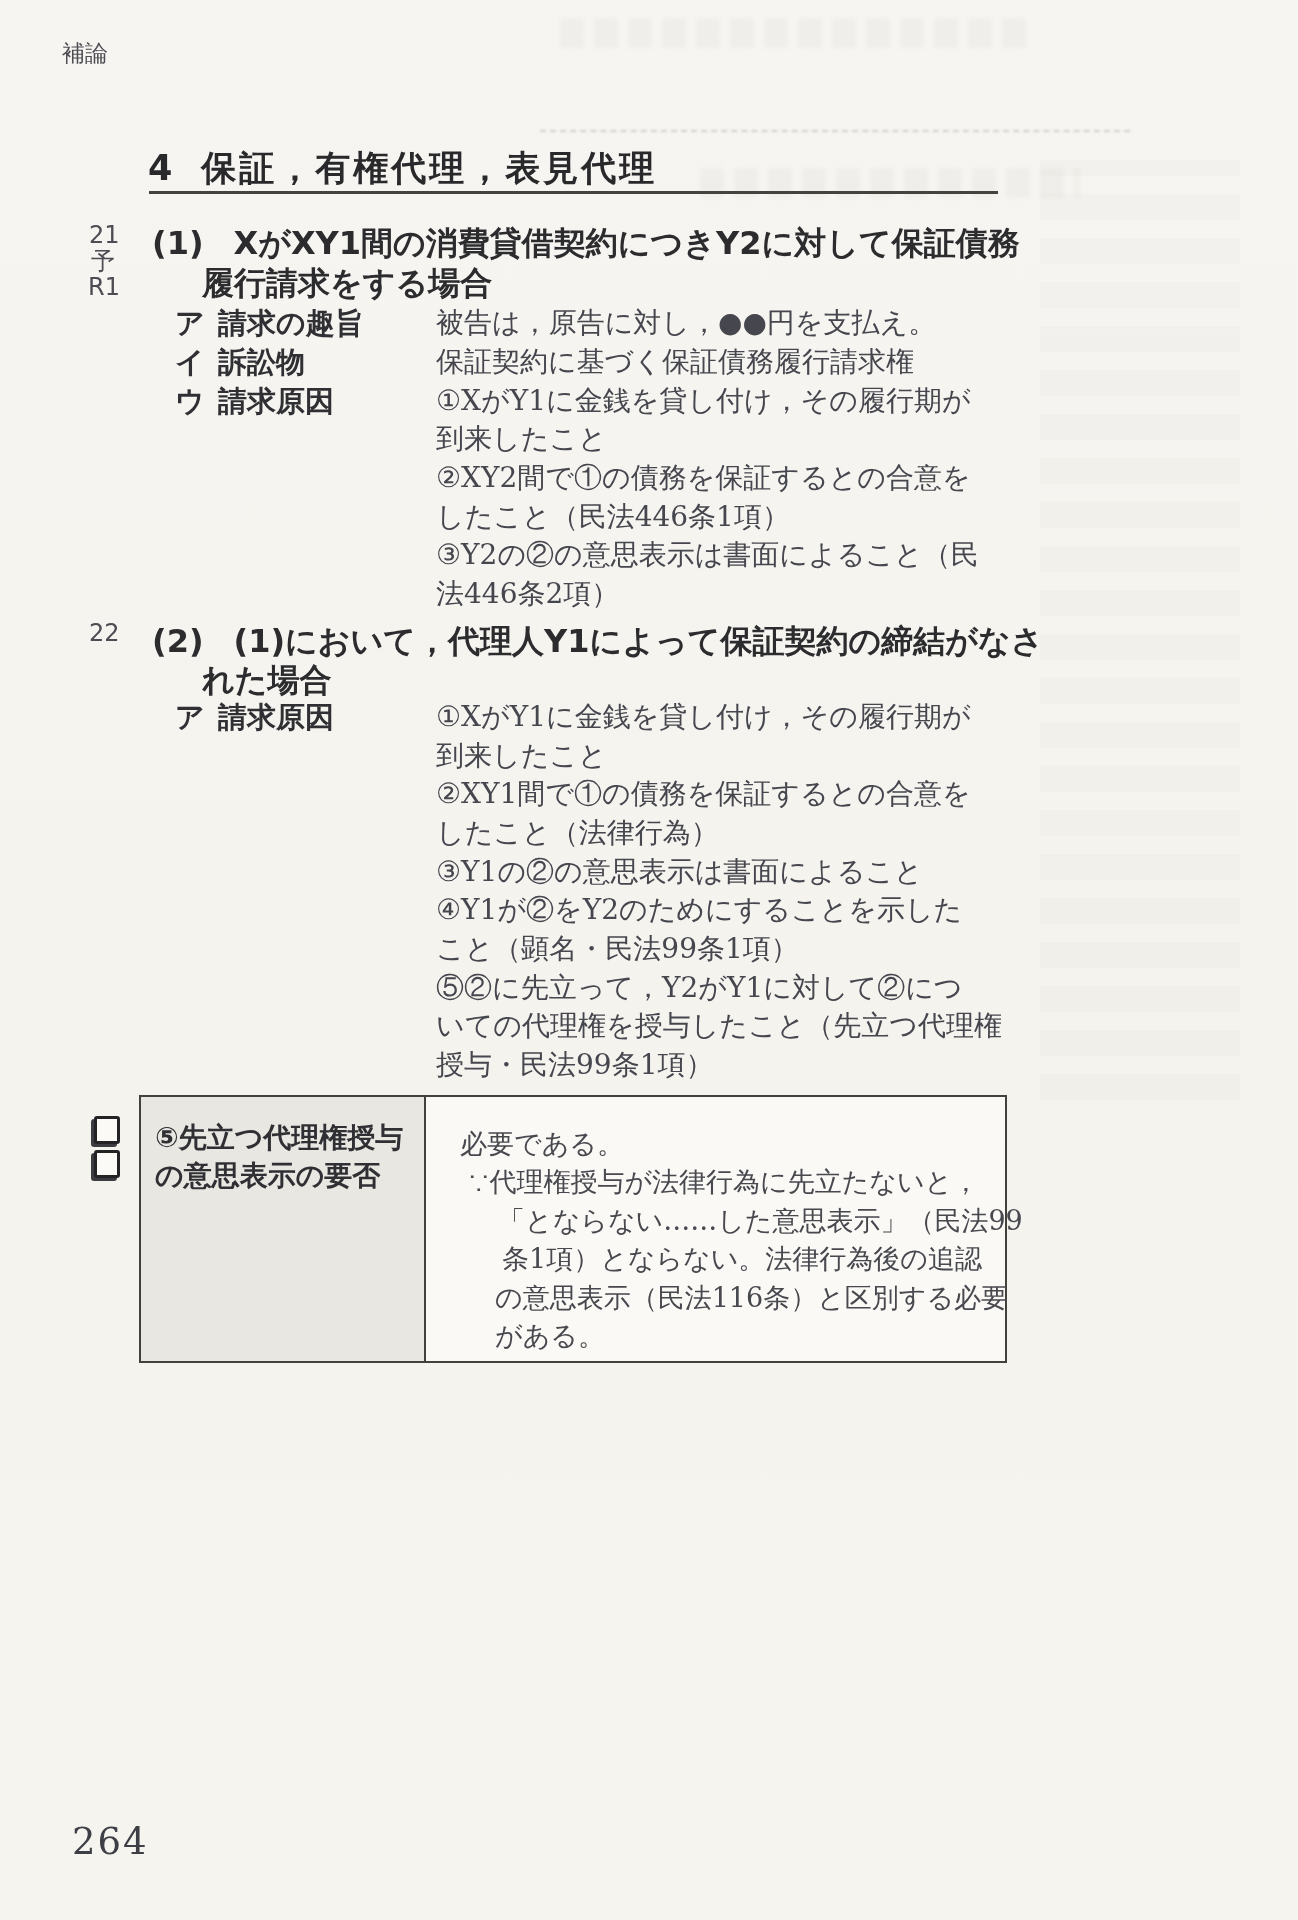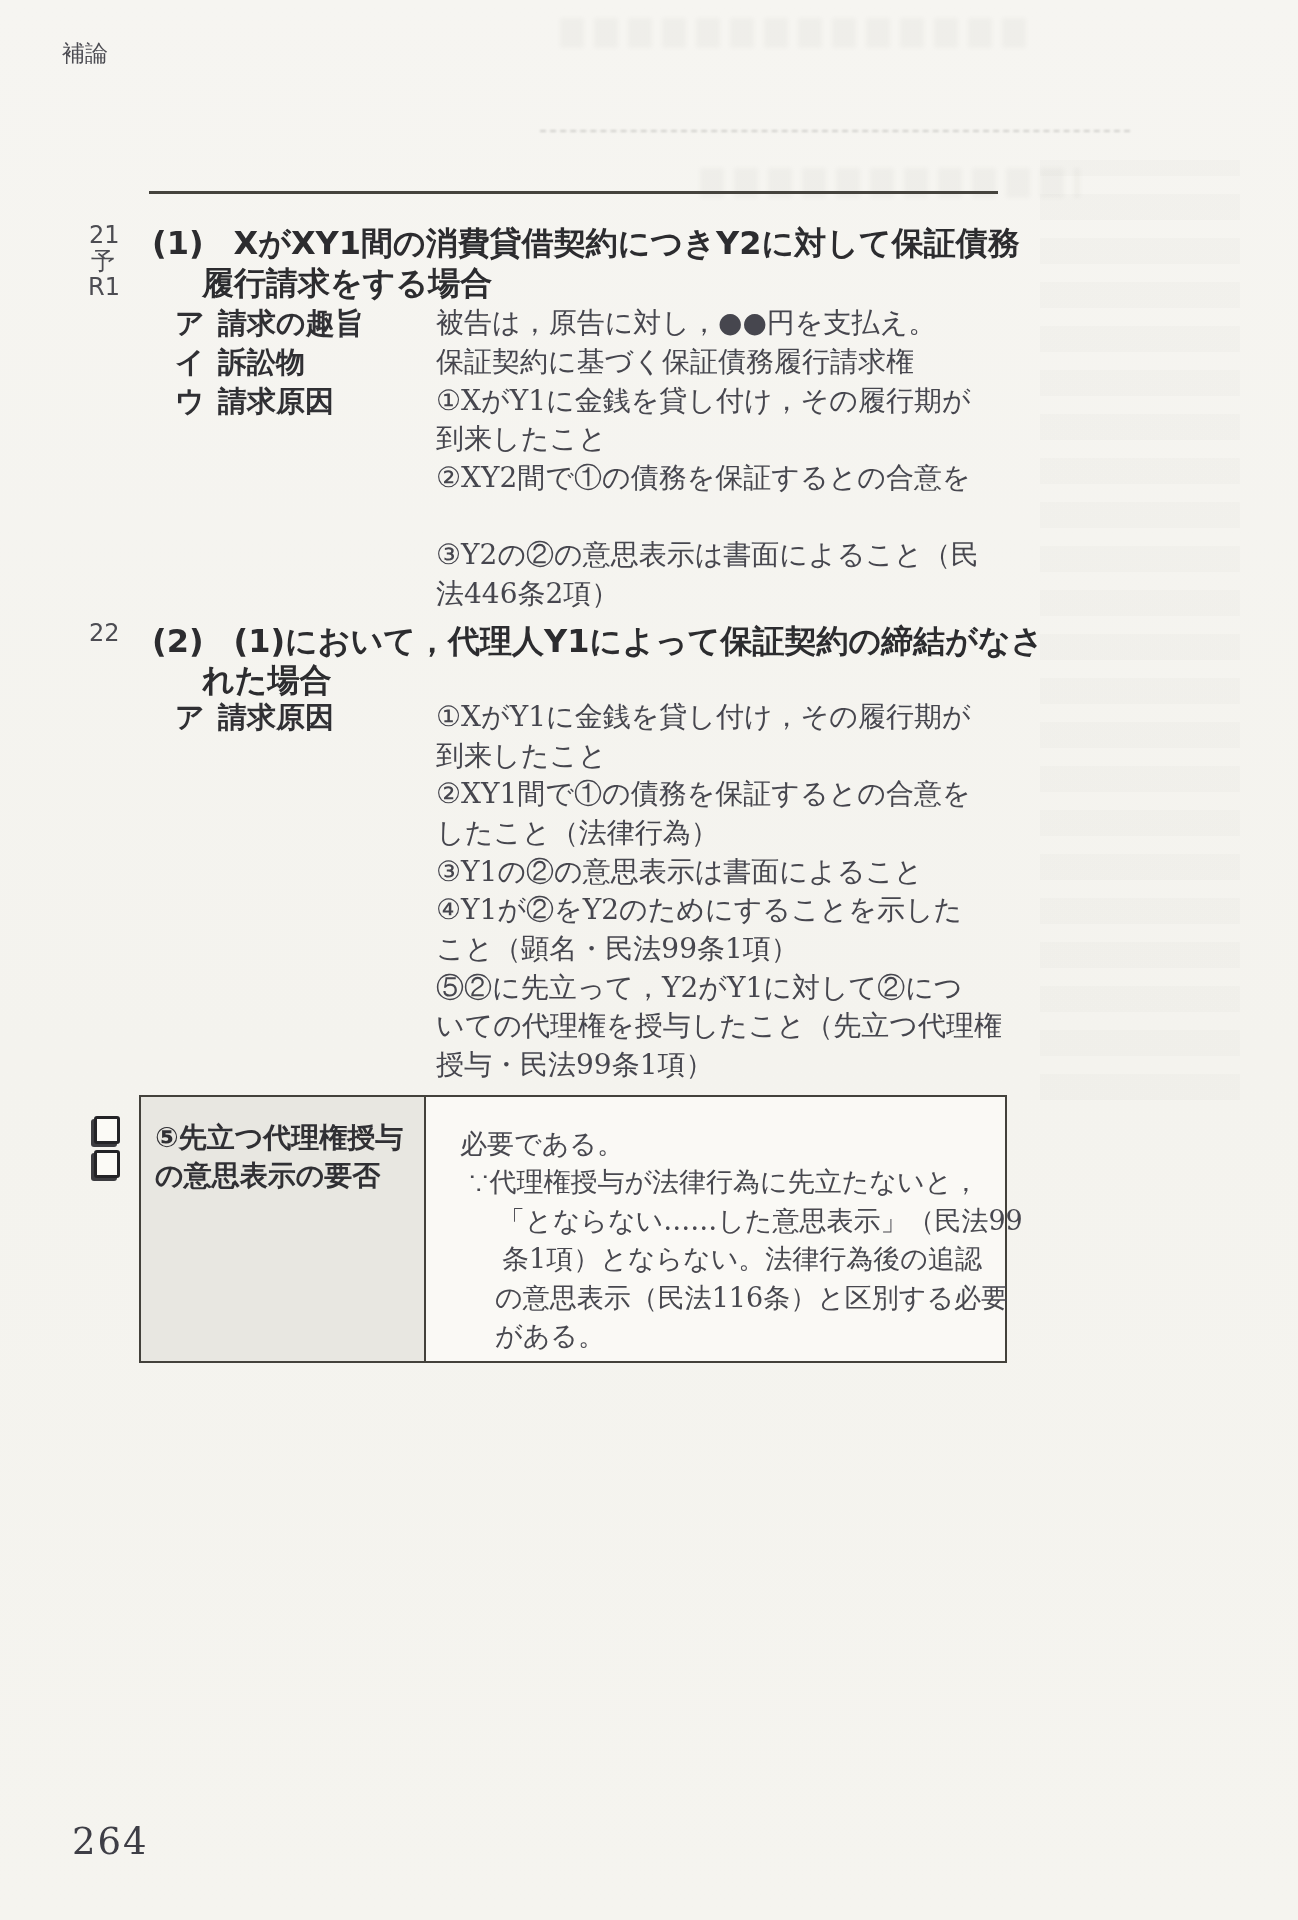--- a/index.html
+++ b/index.html
@@ -45,20 +45,23 @@
 
 <div class="page">
 
   <div class="ghost ghost-smudge" style="left:560px;top:18px;width:470px;height:30px;"></div>
   <div class="ghost-dash" style="left:540px;top:130px;width:590px;"></div>
   <div class="ghost ghost-smudge" style="left:700px;top:168px;width:380px;height:30px;"></div>
   <div class="ghost-col" style="left:1040px;top:160px;width:200px;height:940px;position:absolute;pointer-events:none;"></div>
 
   <div class="t gm" style="left:62px;top:38px;font-size:23px;">補論</div>
 
+  <div class="t g title" style="left:148px;top:148px;">
+    <span>4</span><span class="tgap"></span><span>保証，有権代理，表見代理</span>
+  </div>
   <div class="underline" style="left:149px;top:191px;width:849px;height:3px;"></div>
 
   <div class="t gm margin-num" style="left:89px;top:222px;">21</div>
   <div class="t gm margin-num" style="left:91px;top:248px;">予</div>
   <div class="t gm margin-num" style="left:88px;top:274px;">R1</div>
   <div class="t gm margin-num" style="left:89px;top:620px;">22</div>
 
   <div class="t g h" style="left:152px;top:224px;">
     <span>(1)</span><span class="hgap"></span><span>XがXY1間の消費貸借契約につきY2に対して保証債務</span>
   </div>
@@ -70,20 +73,21 @@
 
   <div class="t g lbl" style="left:175px;top:345px;">イ</div>
   <div class="t g lbl" style="left:218px;top:345px;">訴訟物</div>
   <div class="t m b" style="left:436px;top:345px;">保証契約に基づく保証債務履行請求権</div>
 
   <div class="t g lbl" style="left:175px;top:384px;">ウ</div>
   <div class="t g lbl" style="left:218px;top:384px;">請求原因</div>
   <div class="t m b" style="left:436px;top:384px;">①XがY1に金銭を貸し付け，その履行期が</div>
   <div class="t m b" style="left:436px;top:422px;">到来したこと</div>
   <div class="t m b" style="left:436px;top:461px;">②XY2間で①の債務を保証するとの合意を</div>
+  <div class="t m b" style="left:436px;top:500px;">したこと（民法446条1項）</div>
   <div class="t m b" style="left:436px;top:538px;">③Y2の②の意思表示は書面によること（民</div>
   <div class="t m b" style="left:436px;top:577px;">法446条2項）</div>
 
   <div class="t g h" style="left:152px;top:622px;">
     <span>(2)</span><span class="hgap"></span><span>(1)において，代理人Y1によって保証契約の締結がなさ</span>
   </div>
   <div class="t g h" style="left:202px;top:661px;">れた場合</div>
 
   <div class="t g lbl" style="left:175px;top:700px;">ア</div>
   <div class="t g lbl" style="left:218px;top:700px;">請求原因</div>

